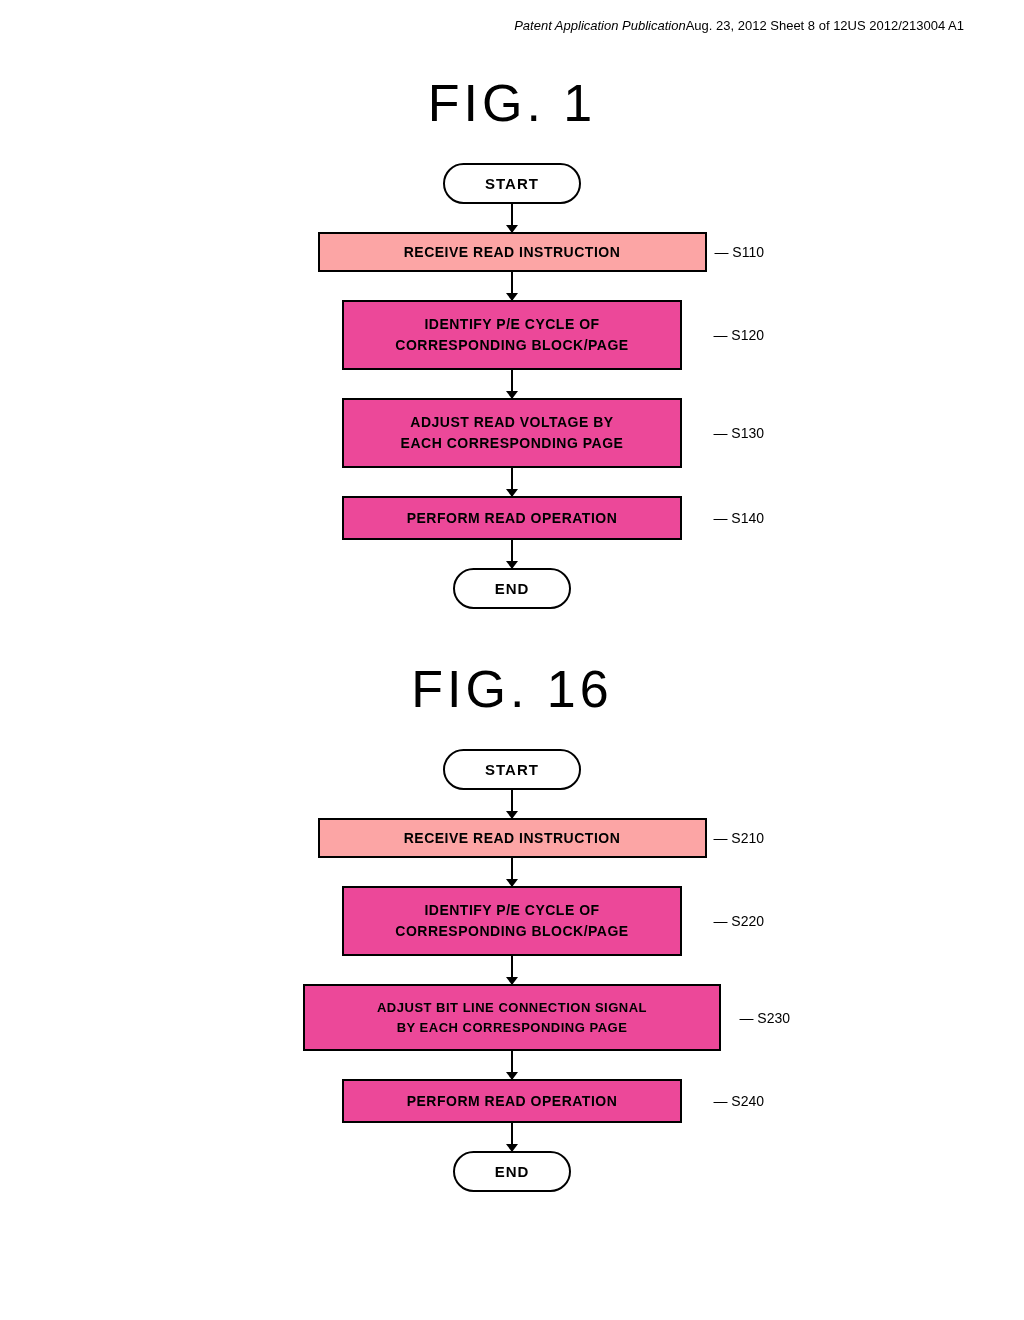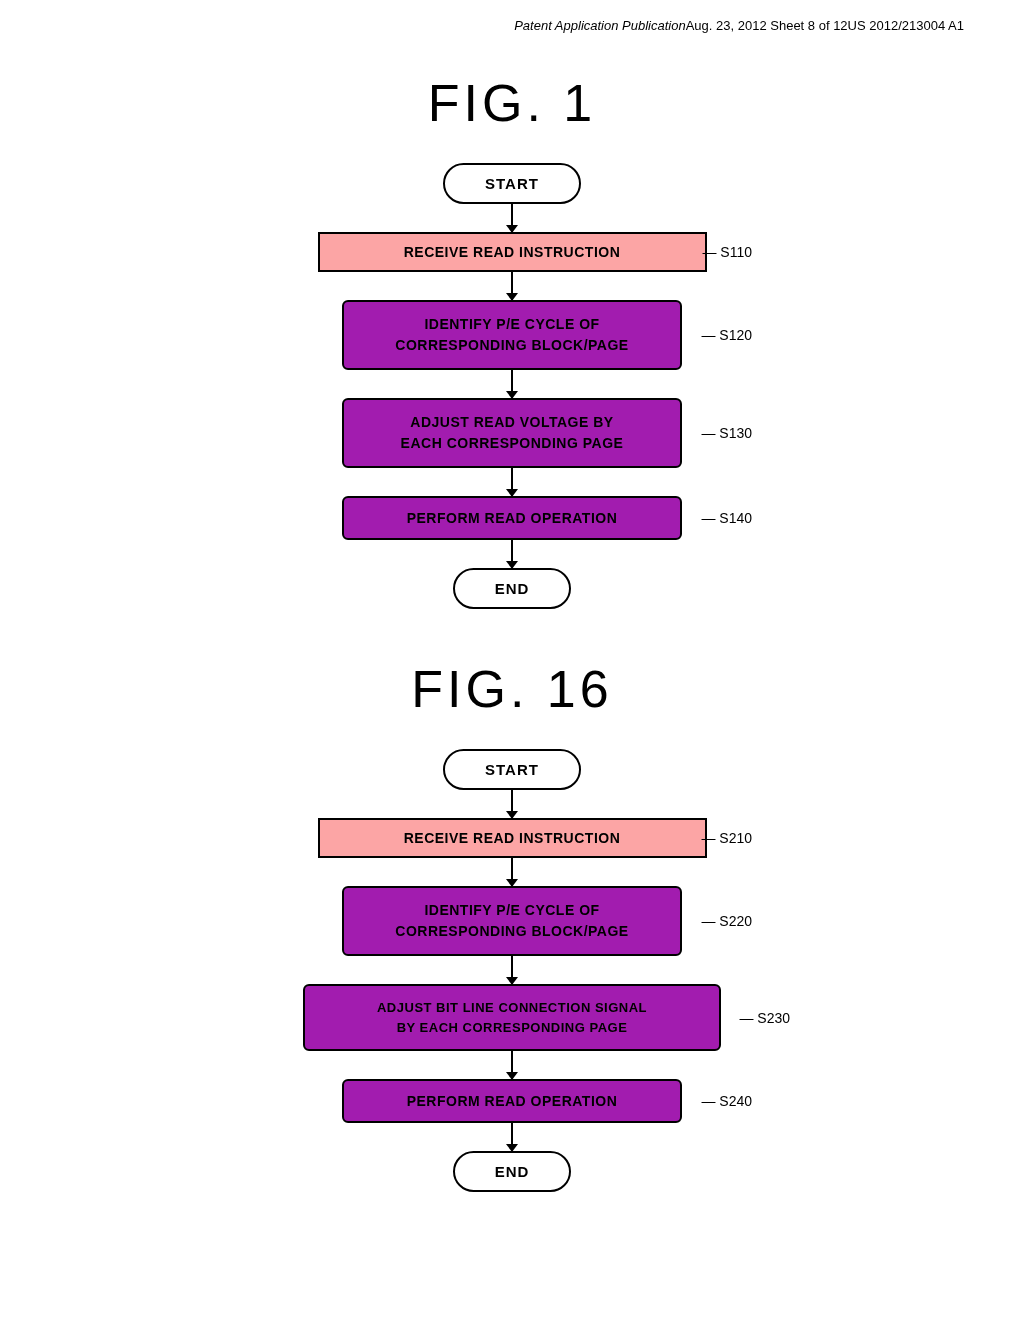--- a/index.html
+++ b/index.html
@@ -58,23 +58,23 @@
       font-size: 15px;
       font-weight: bold;
       letter-spacing: 1px;
       min-width: 110px;
       position: relative;
     }
 
     
     .shape-rect {
       border: 2px solid #000;
-      border-radius: 6px;
+      border-radius: 0;
       padding: 12px 20px;
-      background: #a21caf;
+      background: #ec4899;
       font-size: 14px;
       font-weight: bold;
       letter-spacing: 0.5px;
       text-align: center;
       width: 340px;
       position: relative;
     }
 
     
     .shape-rounded {
@@ -113,21 +113,21 @@
     .step-row {
       display: flex;
       align-items: center;
       position: relative;
       width: 600px;
       justify-content: center;
     }
 
     .step-label {
       position: absolute;
-      right: 60px;
+      right: 48px;
       font-size: 14px;
       color: #000;
       font-weight: normal;
       white-space: nowrap;
     }
   </style>
 </head>
 <body>
 
 <div class="header">

